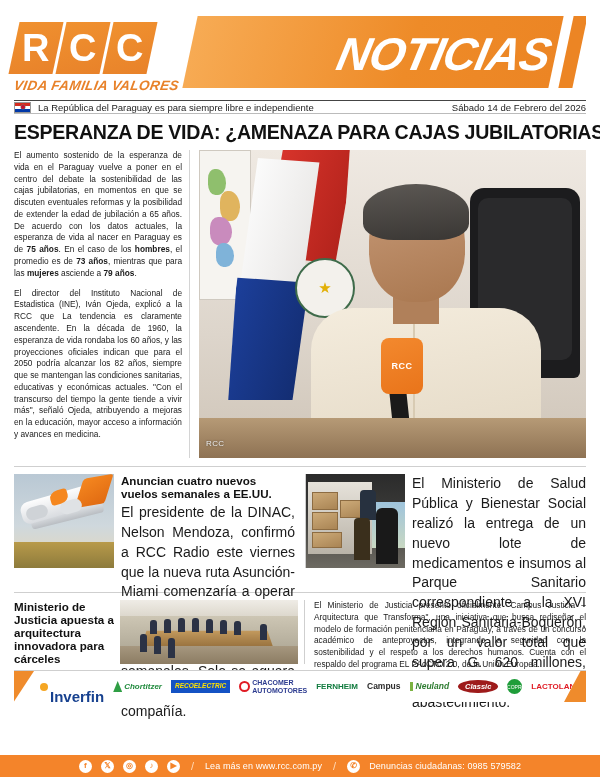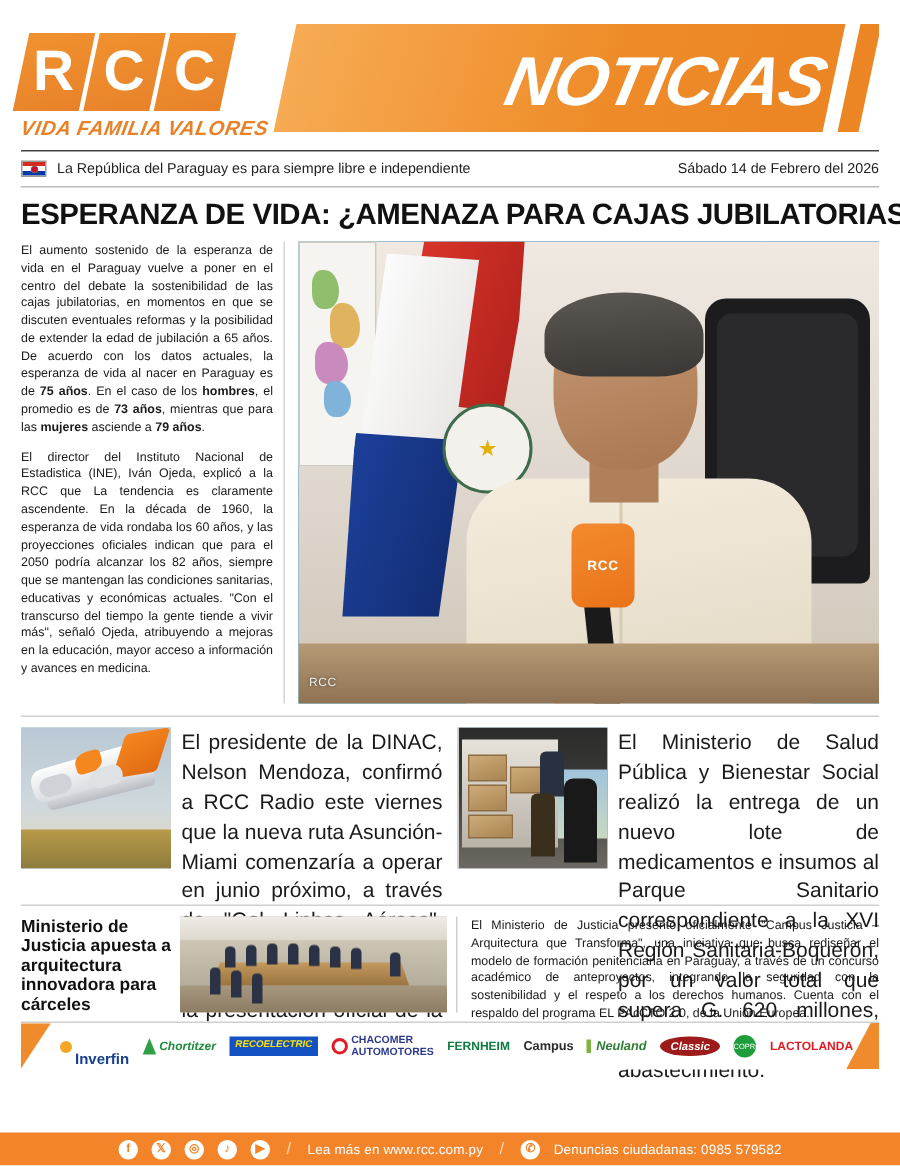--- a/index.html
+++ b/index.html
@@ -91,21 +91,21 @@
     letter-spacing: -1px;
     line-height: 1;
     white-space: nowrap;
   }
 
   
   .motto-strip {
     margin: 0 14px;
     border-top: 1.5px solid #444;
     border-bottom: 1px solid #bbb;
-    height: 25px;
+    height: 14px;
     display: flex;
     align-items: center;
     gap: 7px;
     font-size: 9.5px;
     color: #222;
   }
   .py-flag {
     width: 17px; height: 11px;
     border: .5px solid #999;
     position: relative;
@@ -291,21 +291,21 @@
     position:absolute; left:-14px; top:0; width:34px; height:31px;
     background:#ef8b2c; border-radius: 0 0 0 0;
     clip-path: polygon(0 0, 100% 0, 40% 100%, 0 100%);
   }
   .sp-corner-r {
     position:absolute; right:-8px; top:0; width:30px; height:31px;
     background:#ef8b2c;
     clip-path: polygon(55% 0, 100% 0, 100% 100%, 0 100%);
   }
   .sp-logo { font-size: 7px; font-weight: bold; white-space: nowrap; line-height: 1; display:flex; align-items:center; gap:2px; }
-  .sp-inverfin { color:#17418f; font-size:10px;margin-top:19px; }
+  .sp-inverfin { color:#17418f; font-size:15px;margin-top:19px; }
   .sp-dot { width:8px;height:8px;border-radius:50%;background:#f5a623;display:inline-block; }
   .sp-chortitzer { color:#1f8a3c; font-size:8px; font-style:italic; }
   .sp-tree { width:9px;height:11px;background:#2f9e44;clip-path:polygon(50% 0,100% 100%,0 100%); display:inline-block;}
   .sp-recoelectric { background:#1452c4; color:#ffe200; font-size:6.5px; padding:3px 4px; font-style:italic; }
   .sp-chacomer { color:#2b3a8f; font-size:7px; line-height:1.05; }
   .sp-ring { width:11px;height:11px;border-radius:50%;border:2.5px solid #e01b24;display:inline-block; }
   .sp-fernheim { color:#0f7a3d; font-size:8px; }
   .sp-hilagro { color:#2b2b2b; font-size:8.5px; }
   .sp-neuland { color:#2f7d32; font-size:8.5px; font-style:italic; border-left:3px solid #7cb342; padding-left:3px;}
   .sp-classic { background:#9e1b1b; color:#fff; font-size:7.5px; font-style:italic; padding:3px 7px; border-radius:50%; }
@@ -414,20 +414,21 @@
         <div class="pl-sky"></div>
         <div class="pl-grass"></div>
         <div class="pl-wing"></div>
         <div class="pl-body"></div>
         <div class="pl-tail"></div>
         <div class="pl-eng1"></div>
         <div class="pl-eng2"></div>
         <div class="pl-logo"></div>
       </div>
       <div class="brief-body">
+        <div class="brief-head">Anuncian cuatro nuevos vuelos semanales a EE.UU.</div>
         <div class="brief-text">El presidente de la DINAC, Nelson Mendoza, confirmó a RCC Radio este viernes que la nueva ruta Asunción-Miami comenzaría a operar en junio próximo, a través de "Gol Linhas Aéreas", con cuatro frecuencias semanales. Solo se aguara la presentación oficial de la compañía.</div>
       </div>
     </div>
 
     <div class="brief">
       <div class="brief-photo divider-l" style="border-left:1px solid #cfcfcf;padding-left:0;margin-left:0;">
         <div class="md-bg"></div>
         <div class="md-sky"></div>
         <div class="md-truck"></div>
         <div class="md-box" style="left:6px;top:18px;width:26px;height:18px;"></div>

